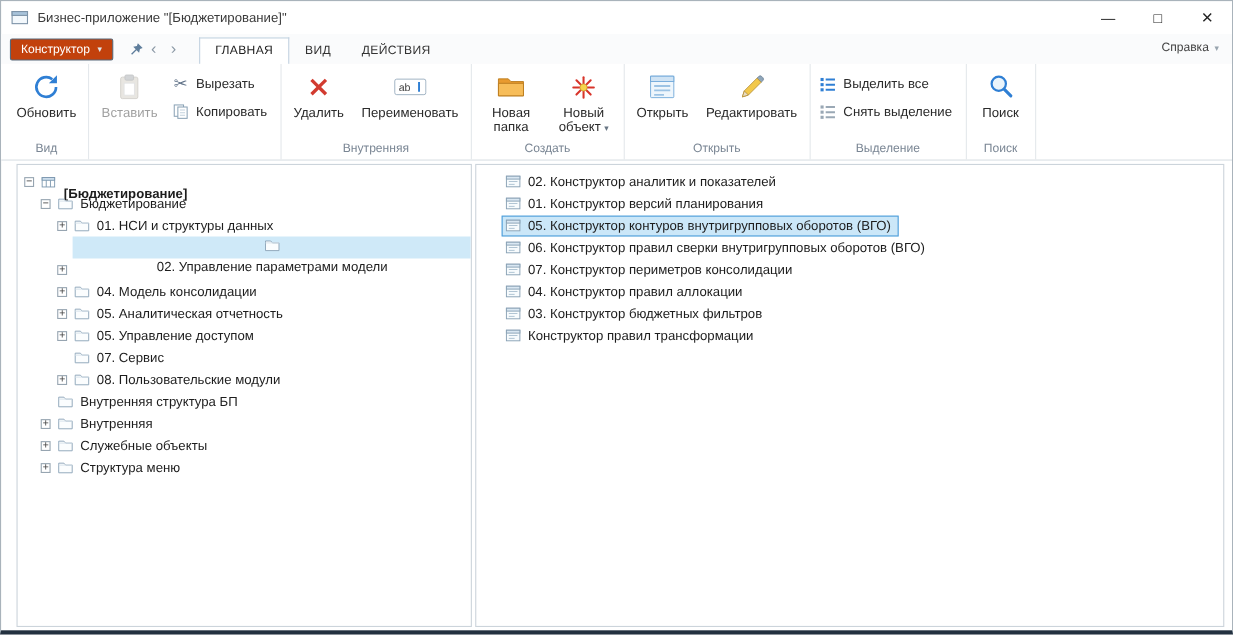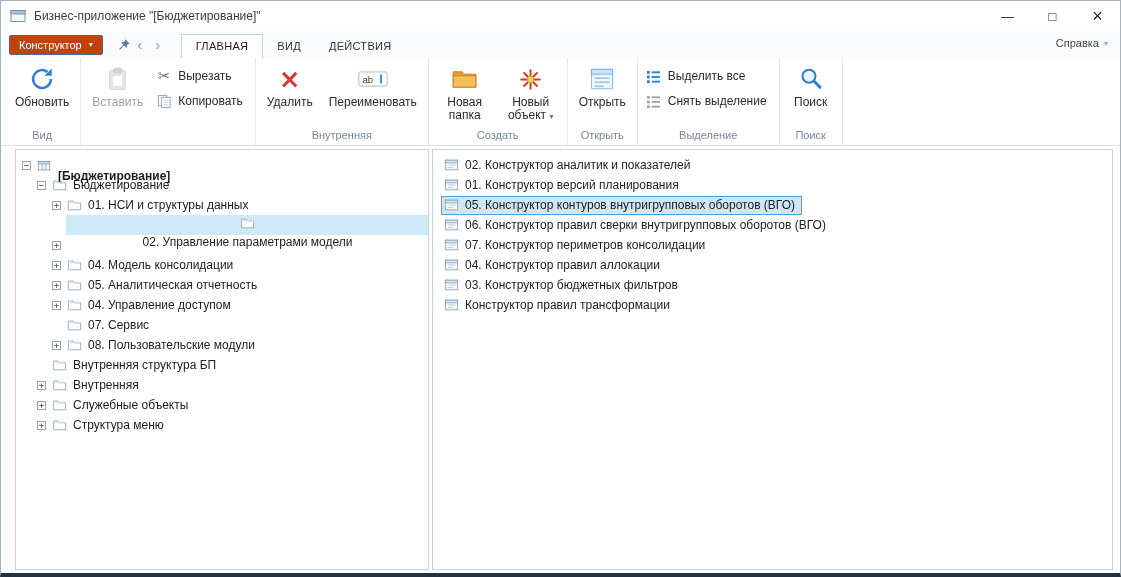--- a/index.html
+++ b/index.html
@@ -49,21 +49,21 @@
   .glyph { font-family: "DejaVu Sans", sans-serif; }
   .glyph.cut { font-size: 15px; color:#5f7187; }
   .glyph.del { font-size: 26px; line-height: 26px; font-weight:bold; color:#d23b30; }
   .obj-caret { font-size: 8px; color:#687684; }
   .rspacer { flex:1; }
   
   .main { flex:1; display:flex; margin: 3px 7px 3px 14px; min-height:0; }
   .panel { background:#fff; border: 1px solid #ccd4db; overflow:hidden; padding-top: 5px; }
   .tree-panel { width: 414px; flex:none; }
   .splitter { width: 3px; flex:none; cursor: col-resize; }
-  .list-panel { flex:1; padding-left: 8px; }
+  .list-panel { flex:1; padding-left: 23px; }
   .tree-row { display:flex; align-items:center; height: 20px; font-size: 12px; color:#1d1d1d; cursor:default; white-space:nowrap; }
   .expander { width: 9px; height: 9px; flex:none; border: 1px solid #97a5b1; background:#fff; color:#444;
               display:flex; align-items:center; justify-content:center; font-size: 9px; line-height: 8px;
               margin-right: 5px; cursor:pointer; font-family:"DejaVu Sans Mono", monospace; }
   .expander.hidden { visibility:hidden; }
   .row-content { display:flex; align-items:center; gap: 5px; flex:1; height: 100%; padding-left: 1px; min-width:0; }
   .row-content.selected { background:#cfe9f8;flex-direction:column; }
   .node-icon { width: 16px; height: 15px; flex:none; display:flex; align-items:center; }
   .bold { font-weight: bold; margin-top: 22px; }
   .list-row { height: 20px; display:flex; align-items:center; font-size: 12px; color:#1d1d1d; white-space:nowrap; }
@@ -221,20 +221,30 @@
             <svg viewBox="0 0 32 32" width="26" height="26">
                 <rect x="3" y="4" width="26" height="24" rx="1" fill="#eef6fc" stroke="#6fa7d8"></rect>
                 <rect x="3" y="4" width="26" height="6" fill="#cfe3f4" stroke="#6fa7d8"></rect>
                 <line x1="7" y1="15" x2="25" y2="15" stroke="#9cc3e4" stroke-width="2"></line>
                 <line x1="7" y1="20" x2="25" y2="20" stroke="#9cc3e4" stroke-width="2"></line>
                 <line x1="7" y1="25" x2="18" y2="25" stroke="#9cc3e4" stroke-width="2"></line>
               </svg>
           </span>
           <span class="lbl">Открыть</span>
         </div>
+        <div class="btn-lg">
+          <span class="ic">
+            <svg viewBox="0 0 32 32" width="25" height="25">
+                <path d="M22 5.2l4.8 4.8 2-2a2.5 2.5 0 0 0 0-3.4l-1.4-1.4a2.5 2.5 0 0 0-3.4 0z" fill="#8fa6ba" stroke="#6e8296"></path>
+                <path d="M5 27l2.2-7L22 5.2 26.8 10 12 24.8 5 27z" fill="#f2c84b" stroke="#b8923a"></path>
+                <path d="M5 27l7-2.2-4.8-4.8z" fill="#e8dcc0" stroke="#b8923a"></path>
+              </svg>
+          </span>
+          <span class="lbl">Редактировать</span>
+        </div>
       </div>
       <div class="rlabel">Открыть</div>
     </div>
 
     <div class="rgroup">
       <div class="rbody">
         <div class="btn-col">
           <div class="btn-sm">
             <span class="ic16">
               <svg viewBox="0 0 16 16" width="15" height="15">
@@ -365,21 +375,21 @@
         </div>
         <div class="tree-row" style="padding-left: 36px;">
           <span class="expander">+</span>
           <span class="row-content">
             <span class="node-icon">
               <svg viewBox="0 0 16 16" width="15" height="14">
                 <path d="M1 3.5h5.4l1.8 2H15v8H1z" fill="#fbfdfe" stroke="#90a7ba"></path>
                 <path d="M1 5.5h14" stroke="#d7e2ea"></path>
               </svg>
             </span>
-            <span class="tree-label">04. Управление доступом</span>
+            <span class="tree-label">05. Управление доступом</span>
           </span>
         </div>
         <div class="tree-row" style="padding-left: 36px;">
           <span class="expander hidden"></span>
           <span class="row-content">
             <span class="node-icon">
               <svg viewBox="0 0 16 16" width="15" height="14">
                 <path d="M1 3.5h5.4l1.8 2H15v8H1z" fill="#fbfdfe" stroke="#90a7ba"></path>
                 <path d="M1 5.5h14" stroke="#d7e2ea"></path>
               </svg>

